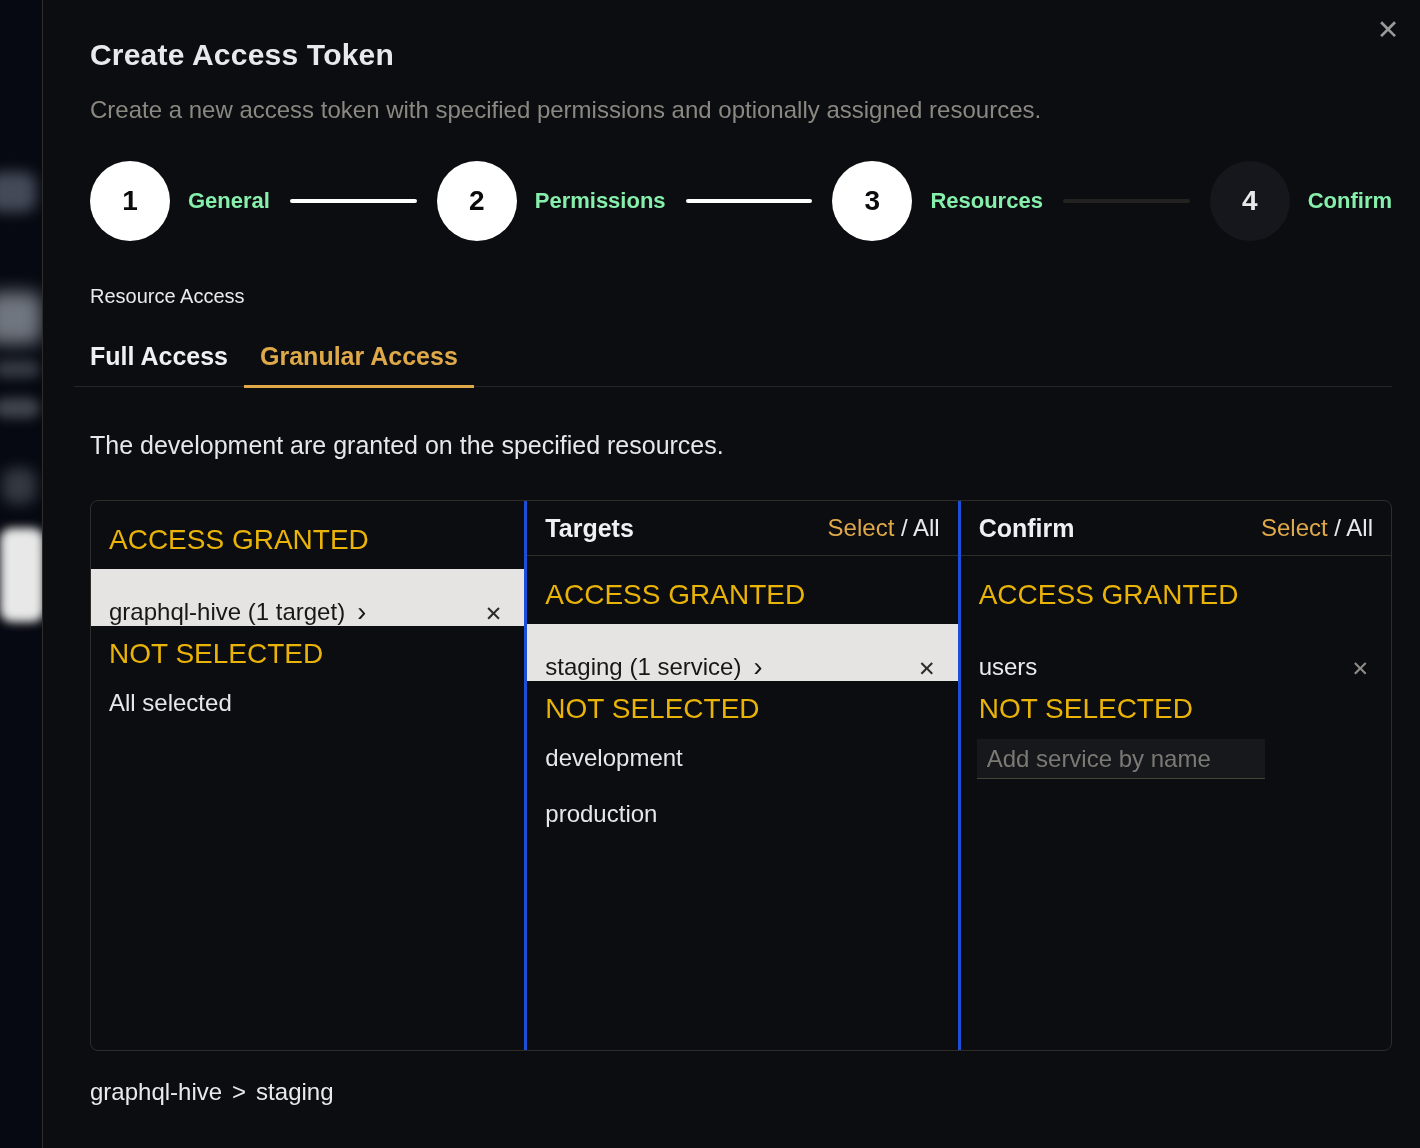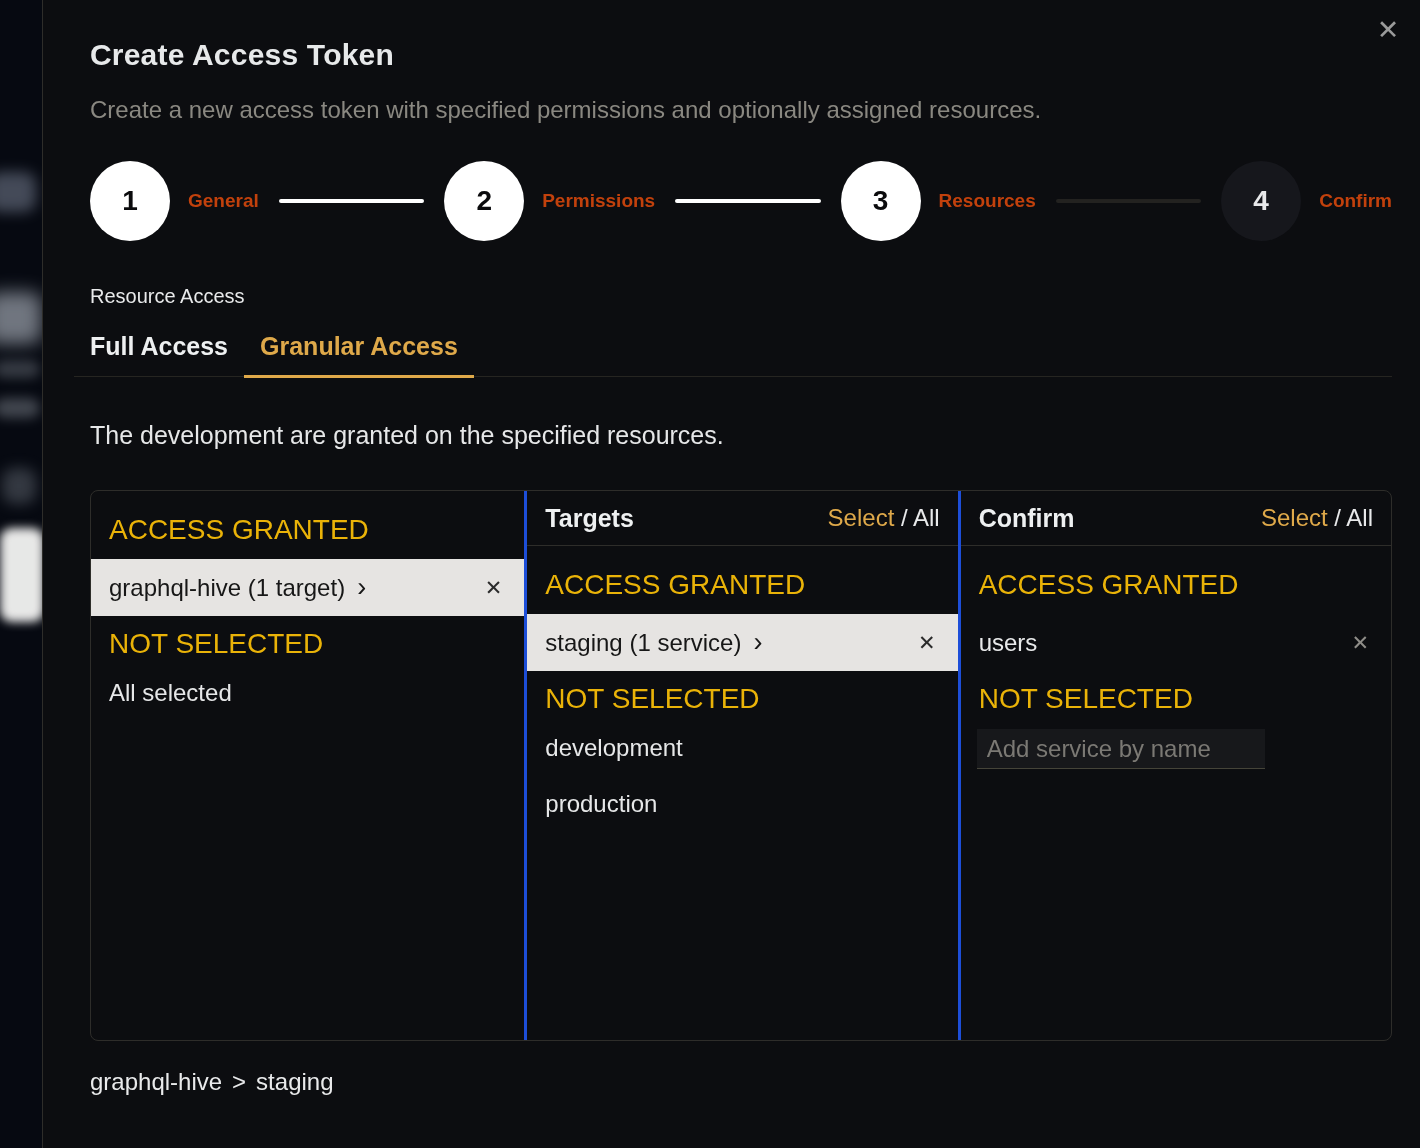--- a/index.html
+++ b/index.html
@@ -30,28 +30,28 @@
   .dlg-sub   { margin-top:24px; font-size:24px; color:#8a8881; }
 
   
   .stepper { margin-top:37px; height:80px; display:flex; align-items:center; }
   .step { display:flex; align-items:center; gap:18px; cursor:pointer; }
   .step-circle { width:80px; height:80px; border-radius:50%; flex:none;
                  display:flex; align-items:center; justify-content:center;
                  font-size:28px; font-weight:600; }
   .step-circle.on  { background:#ffffff; color:#0b0b0d; }
   .step-circle.off { background:#16171c; color:#e8e9ea; }
-  .step-label { font-size:19px; font-weight:600; color:#c2410c; white-space:nowrap; }
+  .step-label { font-size:22px; font-weight:600; color:#86efac; white-space:nowrap; }
   .connector { flex:1; height:4px; border-radius:2px; margin:0 20px; }
   .connector.done { background:#ffffff; }
   .connector.todo { background:#232220; }
 
   
   .ra-heading { margin-top:44px; font-size:20px; font-weight:500; color:#e9eaeb; }
-  .tabs { margin-top:24px; margin-left:-16px; display:flex;
+  .tabs { margin-top:34px; margin-left:-16px; display:flex;
           border-bottom:1px solid #262521; }
   .tab { padding:0 16px 14px; font-size:25px; font-weight:600; color:#eef0f1;
          cursor:pointer; border-bottom:3px solid transparent; margin-bottom:-2px; }
   .tab.active { color:#dfa94a; border-bottom-color:#dfa94a; }
   .ra-desc { margin-top:44px; font-size:25px; color:#e6e7e8; }
 
   
   .rtable { margin-top:40px; height:551px; display:grid;
             grid-template-columns:1fr 1fr 1fr;
             border:1px solid #2e2d2a; border-radius:8px; }
@@ -59,21 +59,21 @@
   .col + .col { border-left:3px solid #1d4ed8; }
   .col-header { height:55px; display:flex; align-items:center;
                 justify-content:space-between; padding:0 18px;
                 border-bottom:1px solid #2e2d2a; }
   .col-title { font-size:25px; font-weight:700; color:#eef0f1; }
   .sel-all { font-size:24px; color:#e8e9ea; white-space:pre; cursor:pointer; }
   .sel-all .sel { color:#dfa94a; }
 
   .section-label { margin-top:23px; padding:0 18px; font-size:28px; color:#eab308; }
   .section-label.ns { margin-top:12px; }
-  .rrow { margin-top:13px; height:57px; display:flex; align-items:center;
+  .rrow { margin-top:13px; height:57px; display:flex; align-items:flex-end;
           padding:0 22px 0 18px; font-size:24px; cursor:pointer; }
   .rrow.selected { background:#e6e4e2; color:#171717; }
   .rrow .chev { margin-left:12px; font-size:27px; line-height:1; }
   .rrow .x { margin-left:auto; font-size:21px; cursor:pointer; }
   .rrow.selected .x { color:#2b2b2b; }
   .rrow.plain { color:#e9eaeb; }
   .rrow.plain .x { color:#8f8d88; }
   .item { margin-top:16px; padding:0 18px; font-size:24px; color:#e6e7e8;
           line-height:34px; cursor:pointer; }
   .item + .item { margin-top:22px; }

